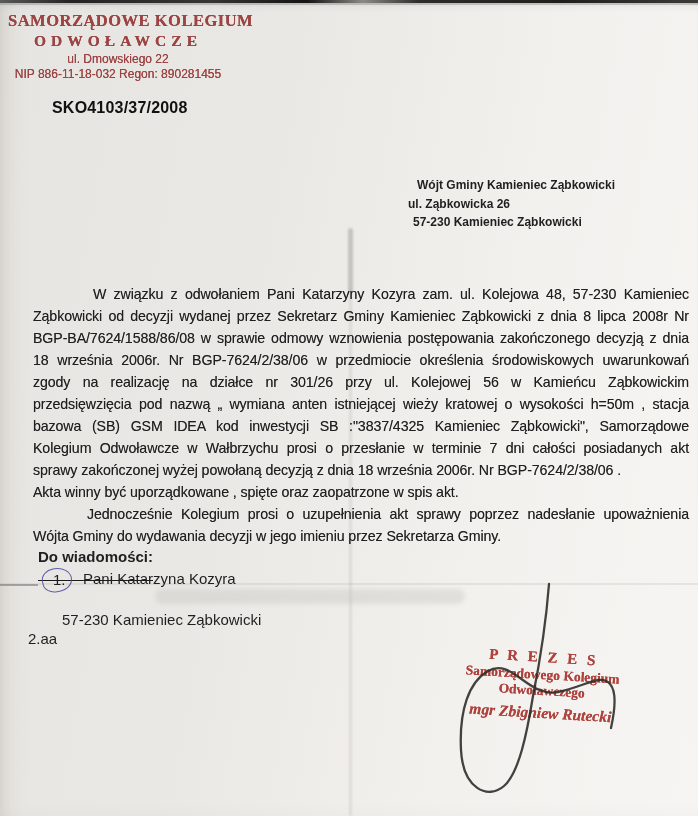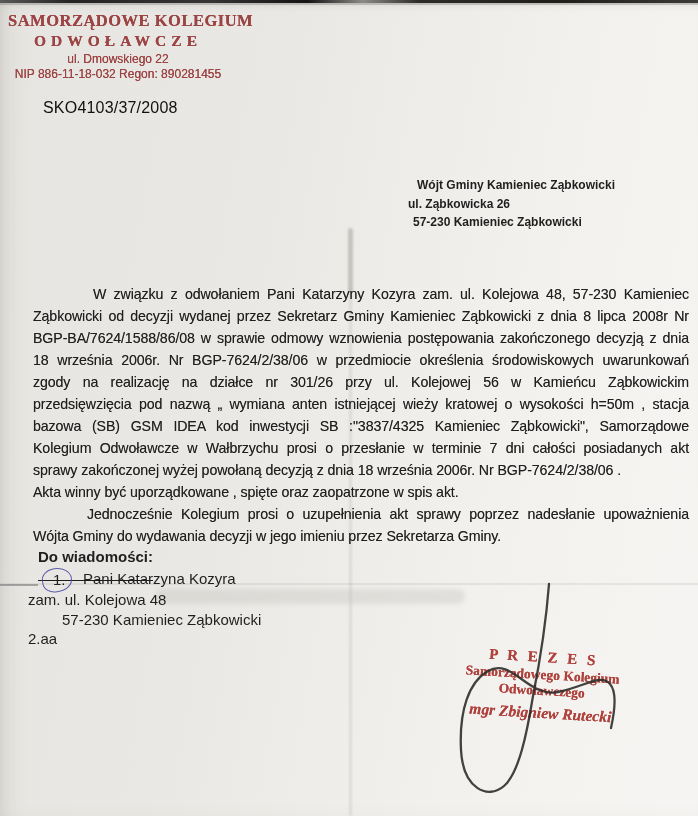--- a/index.html
+++ b/index.html
@@ -20,21 +20,21 @@
   .crease-dark{left:0;top:584px;width:38px;height:2px;background:#78787a;opacity:.6;}
   .smudge{left:155px;top:589px;width:310px;height:15px;background:#bdbdb8;opacity:.32;filter:blur(2px);border-radius:8px;}
   
   .letterhead{left:8px;top:11px;width:220px;text-align:center;color:var(--stamp-red,#9c4444);
     text-shadow:0 0 .6px var(--stamp-red,#9c4444);}
   .lh1{font-family:"Liberation Serif",serif;font-weight:bold;font-size:16.5px;letter-spacing:.5px;white-space:nowrap;}
   .lh2{font-family:"Liberation Serif",serif;font-weight:bold;font-size:15.5px;letter-spacing:5px;margin-top:1px;white-space:nowrap;}
   .lh3{font-size:12px;margin-top:2px;}
   .lh4{font-size:12.5px;letter-spacing:1.5px;margin-top:1px;white-space:nowrap;}
   .lh5{font-size:12px;margin-top:1px;white-space:nowrap;}
-  .ref{left:43px;top:99px;font-size:16px;font-weight:normal;letter-spacing:.2px;color:#111;}
+  .ref{left:52px;top:99px;font-size:16px;font-weight:bold;letter-spacing:.2px;color:#111;}
   .date{left:473px;top:98px;font-size:15px;}
   
   .recipient{left:408px;top:176px;font-weight:bold;font-size:12px;line-height:18.5px;white-space:nowrap;}
   .recipient .r1{padding-left:9px;}
   .recipient .r3{padding-left:5px;}
   
   .body-block{left:33px;top:283px;width:656px;font-size:14.2px;letter-spacing:-.1px;
     text-shadow:0 0 .4px rgba(25,25,25,.55);}
   .bl{height:22px;line-height:22px;white-space:normal;overflow:visible;box-sizing:border-box;}
   .bl.j{text-align:justify;text-align-last:justify;}
@@ -99,21 +99,20 @@
     <div class="bl">sprawy zakończonej wyżej powołaną decyzją z dnia 18 września 2006r. Nr BGP-7624/2/38/06 .</div>
     <div class="bl">Akta winny być uporządkowane , spięte oraz zaopatrzone w spis akt.</div>
     <div class="bl j ind2">Jednocześnie Kolegium prosi o uzupełnienia akt sprawy poprzez nadesłanie upoważnienia</div>
     <div class="bl">Wójta Gminy do wydawania decyzji w jego imieniu przez Sekretarza Gminy.</div>
   </div>
 
   <div class="abs cc-heading">Do wiadomości:</div>
   <div class="abs cc-circle"></div>
   <div class="abs cc-no">1.</div>
   <div class="abs cc-name">Pani Katarzyna Kozyra</div>
-  <div class="abs cc-a1">zam. ul. Kolejowa 48</div>
   <div class="abs cc-a2">57-230 Kamieniec Ząbkowicki</div>
   <div class="abs cc-i2">2.aa</div>
 
   <div class="abs prezes">
     <div class="pz1">P R E Z E S</div>
     <div class="pz2">Samorządowego Kolegium</div>
     <div class="pz3">Odwoławczego</div>
     <div class="pz4">mgr Zbigniew Rutecki</div>
   </div>
 

